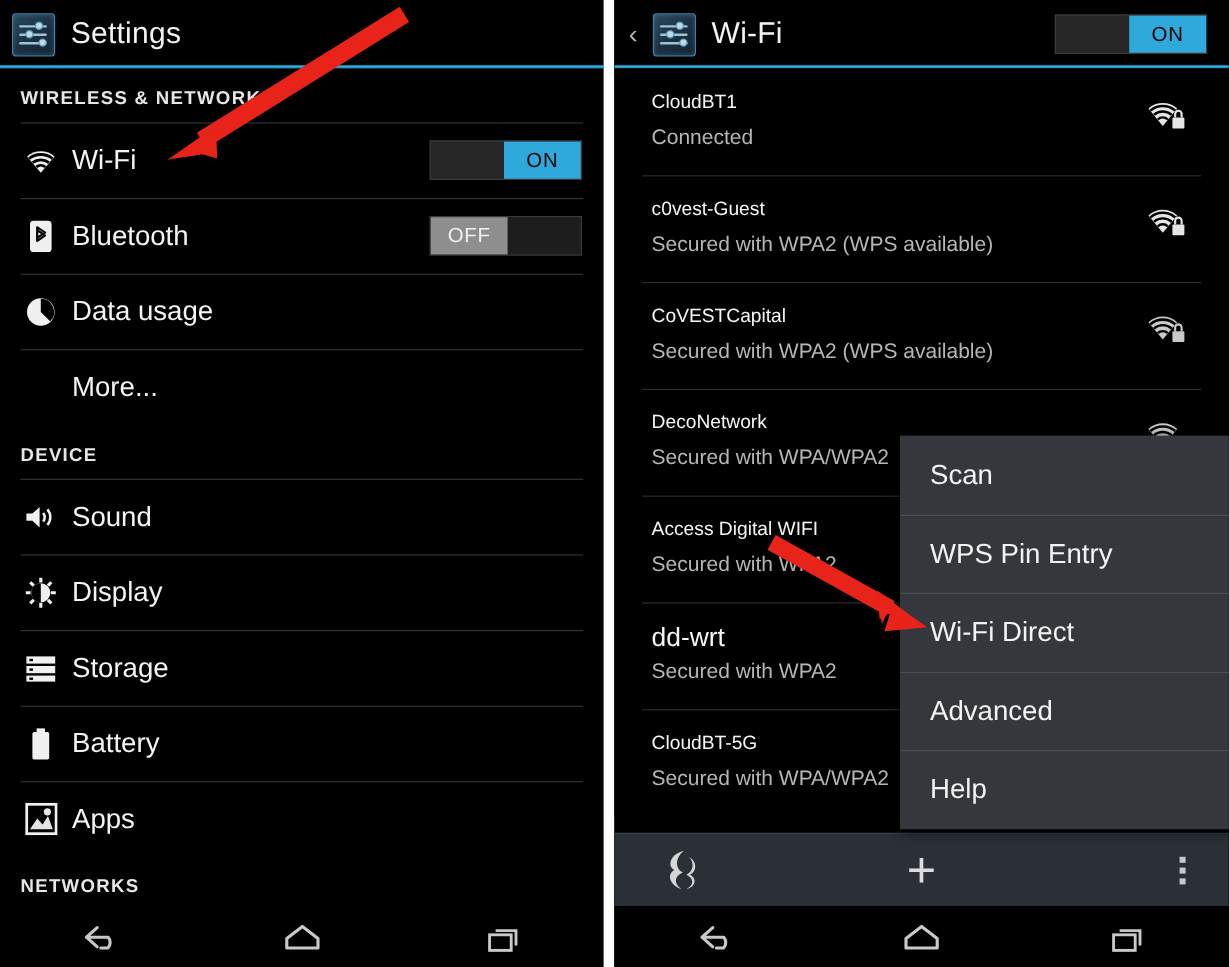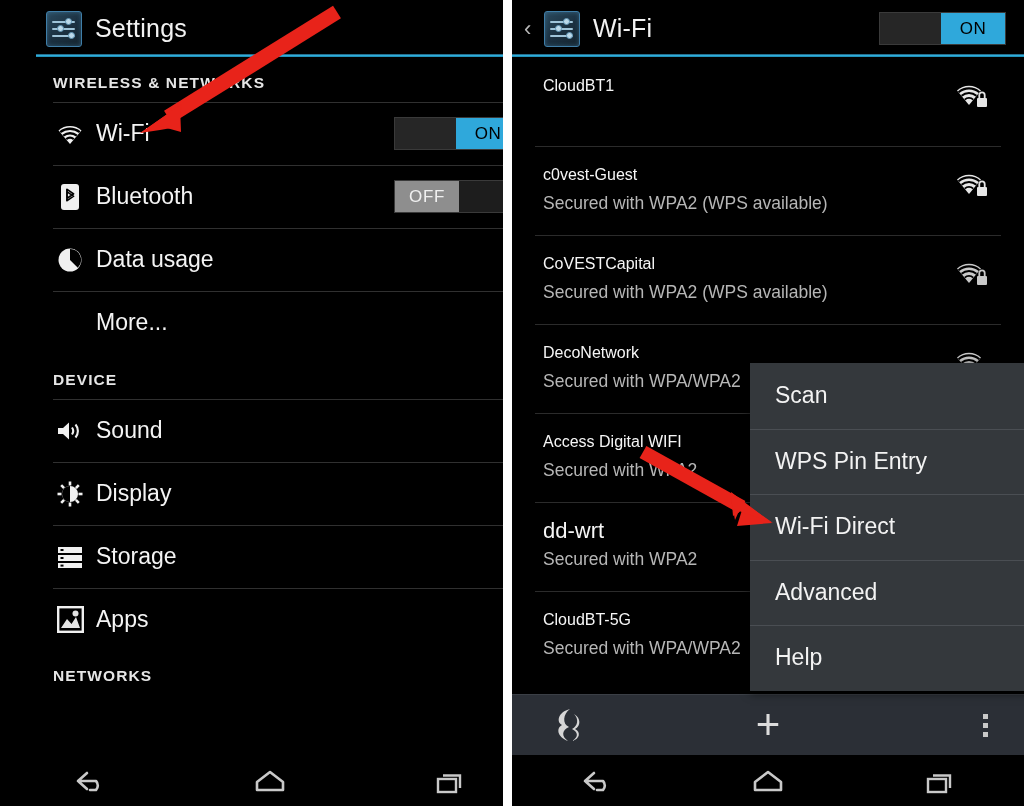--- a/index.html
+++ b/index.html
@@ -22,21 +22,21 @@
   }
 
   
   .panel {
     position: absolute;
     top: 0;
     height: 806px;
     background: #000;
     overflow: hidden;
   }
-  .panel-left  { left: 0;   width: 503px; padding-left: 36px; }
+  .panel-left  { left: 0;   width: 503px; }
   .panel-right { left: 512px; width: 512px; }
   .panel-gap {
     position: absolute;
     left: 503px; top: 0;
     width: 9px; height: 806px;
     background: #ffffff;
   }
 
   
   .action-bar {
@@ -404,20 +404,29 @@
             <rect x="1" y="11" width="24" height="6" fill="#f0f0f0"></rect>
             <rect x="1" y="19" width="24" height="5" fill="#f0f0f0"></rect>
             <rect x="3.5" y="5" width="3" height="2" fill="#000"></rect>
             <rect x="3.5" y="13" width="3" height="2" fill="#000"></rect>
             <rect x="3.5" y="20.6" width="3" height="2" fill="#000"></rect>
           </svg>
         </div>
         <div class="label">Storage</div>
       </div>
 
+      <div class="row">
+        <div class="ico">
+          <svg width="18" height="28" viewBox="0 0 18 28">
+            <rect x="5.5" y="1" width="7" height="3" fill="#f0f0f0"></rect>
+            <rect x="2" y="4" width="14" height="23" rx="1.5" fill="#f0f0f0"></rect>
+          </svg>
+        </div>
+        <div class="label">Battery</div>
+      </div>
 
       <div class="row">
         <div class="ico">
           <svg width="27" height="27" viewBox="0 0 27 27">
             <rect x="1.2" y="1.2" width="24.6" height="24.6" fill="none" stroke="#f0f0f0" stroke-width="2.4"></rect>
             <path d="M4 22 L10 13 L14.5 18 L19 11 L23 22 Z" fill="#e4e4e4"></path>
             <circle cx="18.5" cy="7.5" r="3" fill="#e4e4e4"></circle>
           </svg>
         </div>
         <div class="label">Apps</div>
@@ -460,20 +469,21 @@
       <div class="action-title">Wi-Fi</div>
       <div class="switch on switch-header">
         <div class="thumb">ON</div>
       </div>
     </div>
 
     <div class="list">
 
       <div class="wifi-row">
         <div class="wifi-ssid">CloudBT1</div>
+        <div class="wifi-sub">Connected</div>
         <div class="wifi-sig">
           <svg width="36" height="30" viewBox="0 0 36 30">
             <path d="M15 24 L3 9.5 A17.5 17.5 0 0 1 27 9.5 Z" fill="#e6e6e6"></path>
             <path d="M4.6 11.2 A16 16 0 0 1 25.4 11.2" fill="none" stroke="#000" stroke-width="2.1"></path>
             <path d="M7.6 14.8 A11 11 0 0 1 22.4 14.8" fill="none" stroke="#000" stroke-width="2"></path>
             <path d="M10.8 18.6 A6 6 0 0 1 19.2 18.6" fill="none" stroke="#000" stroke-width="1.9"></path>
             <rect x="23" y="17" width="10" height="9" rx="1" fill="#e6e6e6"></rect>
             <path d="M25.3 17 L25.3 14 A2.7 2.7 0 0 1 30.7 14 L30.7 17" fill="none" stroke="#e6e6e6" stroke-width="1.8"></path>
           </svg>
         </div>

